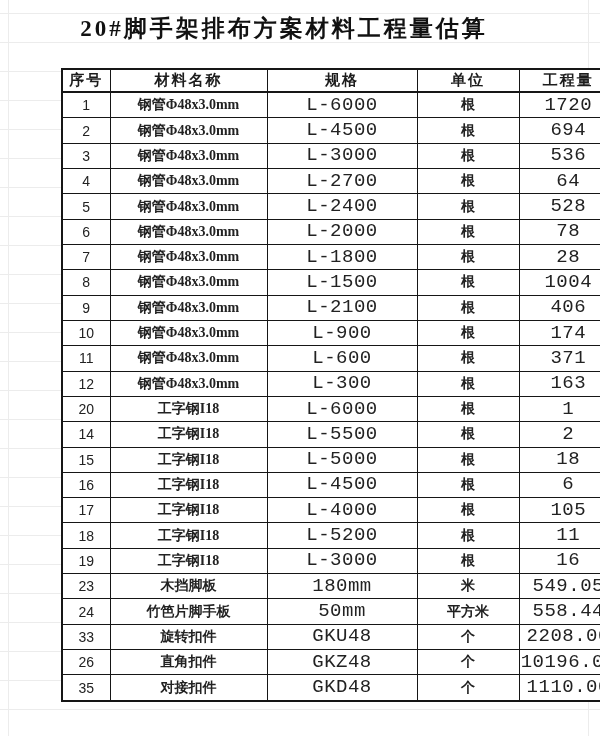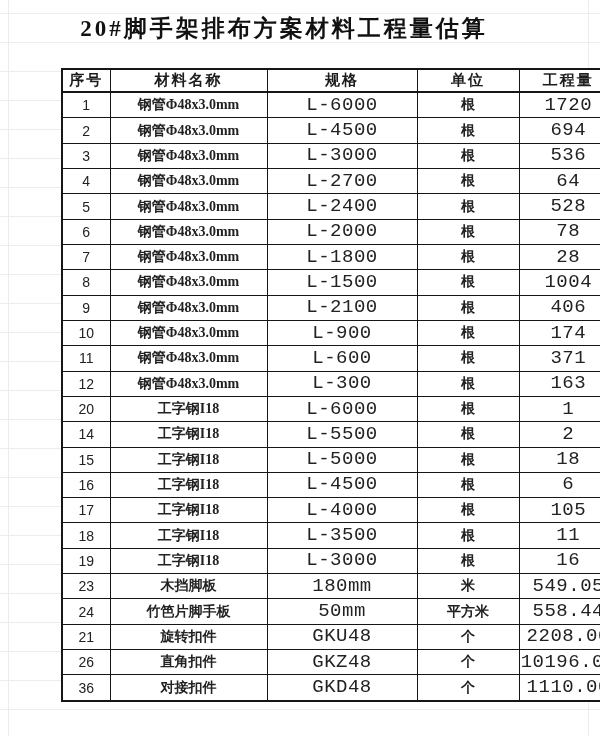--- a/index.html
+++ b/index.html
@@ -206,21 +206,21 @@
         <tr>
           <td>17</td>
           <td>工字钢I18</td>
           <td class="num">L-4000</td>
           <td>根</td>
           <td class="num">105</td>
         </tr>
         <tr>
           <td>18</td>
           <td>工字钢I18</td>
-          <td class="num">L-3500</td>
+          <td class="num">L-5200</td>
           <td>根</td>
           <td class="num">11</td>
         </tr>
         <tr>
           <td>19</td>
           <td>工字钢I18</td>
           <td class="num">L-3000</td>
           <td>根</td>
           <td class="num">16</td>
         </tr>
@@ -232,35 +232,35 @@
           <td class="num">549.05</td>
         </tr>
         <tr>
           <td>24</td>
           <td>竹笆片脚手板</td>
           <td class="num">50mm</td>
           <td>平方米</td>
           <td class="num">558.44</td>
         </tr>
         <tr>
-          <td>21</td>
+          <td>33</td>
           <td>旋转扣件</td>
           <td class="num">GKU48</td>
           <td>个</td>
           <td class="num">2208.00</td>
         </tr>
         <tr>
           <td>26</td>
           <td>直角扣件</td>
           <td class="num">GKZ48</td>
           <td>个</td>
           <td class="num">10196.00</td>
         </tr>
         <tr>
-          <td>36</td>
+          <td>35</td>
           <td>对接扣件</td>
           <td class="num">GKD48</td>
           <td>个</td>
           <td class="num">1110.00</td>
         </tr>
       </tbody>
   </table>
 </div>
 
 </body></html>

